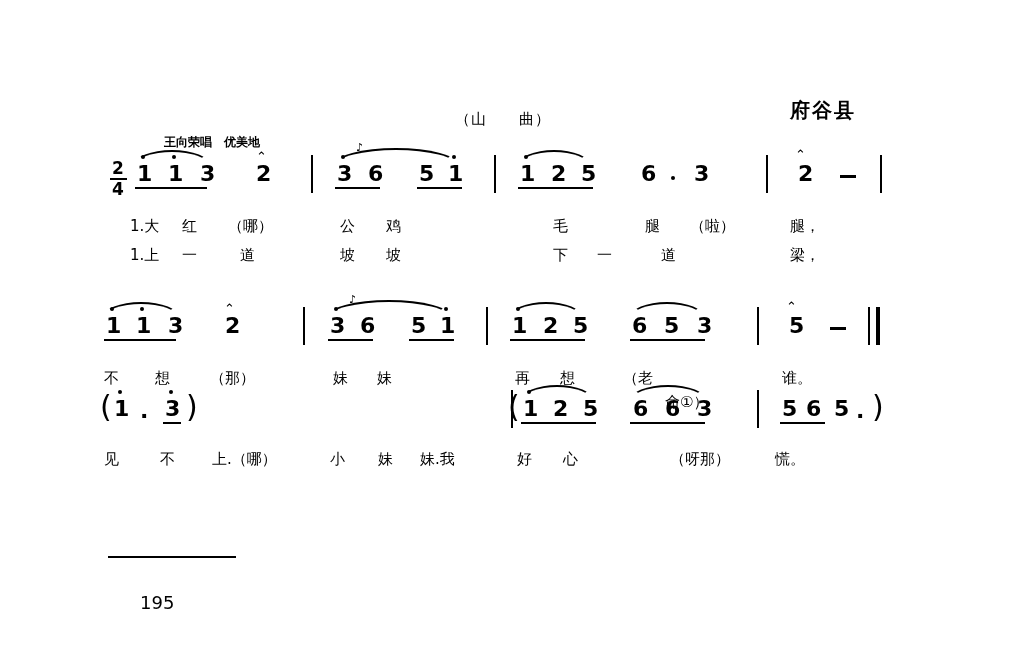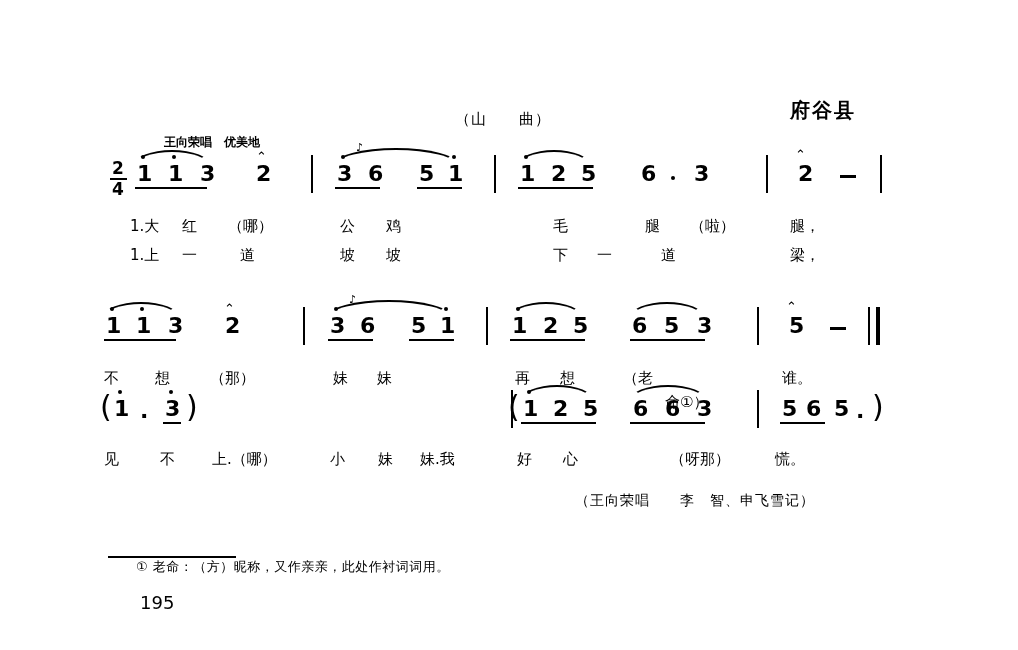--- a/index.html
+++ b/index.html
@@ -384,21 +384,19 @@
     <div class="lyric" style="left:212px; top:452px;">上.（哪）</div>
     <div class="lyric" style="left:330px; top:452px;">小</div>
     <div class="lyric" style="left:378px; top:452px;">妹</div>
     <div class="lyric" style="left:420px; top:452px;">妹.我</div>
     <div class="lyric" style="left:517px; top:452px;">好</div>
     <div class="lyric" style="left:563px; top:452px;">心</div>
     <div class="lyric" style="left:630px; top:452px;margin-left:40px;">（呀那）</div>
     <div class="lyric" style="left:775px; top:452px;">慌。</div>
   </div>
 
-  <div class="credit">（王向荣唱　　李　智、申飞雪记）</div>
 
   <div class="footnote-rule"></div>
-  <div class="footnote">① 老命：（方）昵称，又作亲亲，此处作衬词词用。</div>
 
   <div class="page-number">195</div>
 
 
 </div>
 
 </body></html>

